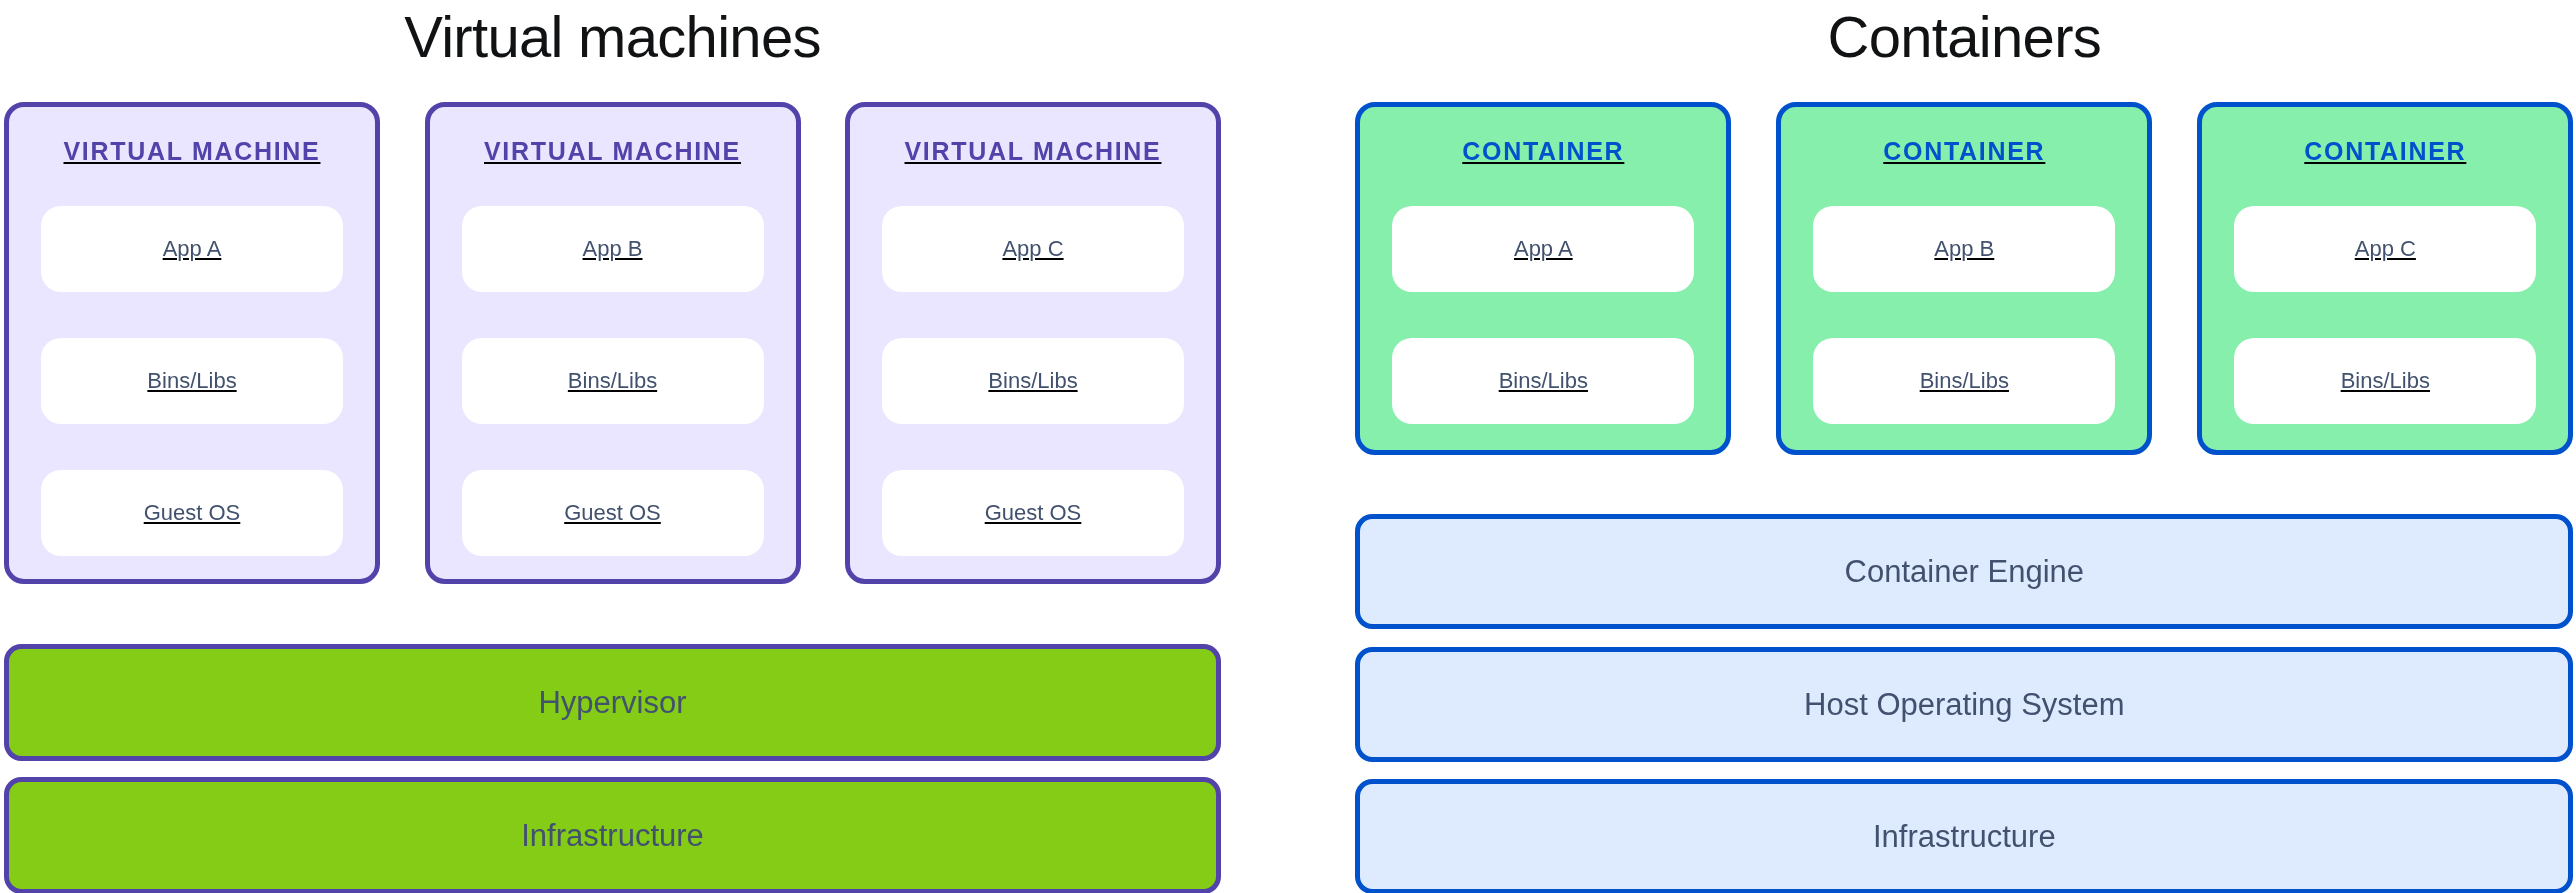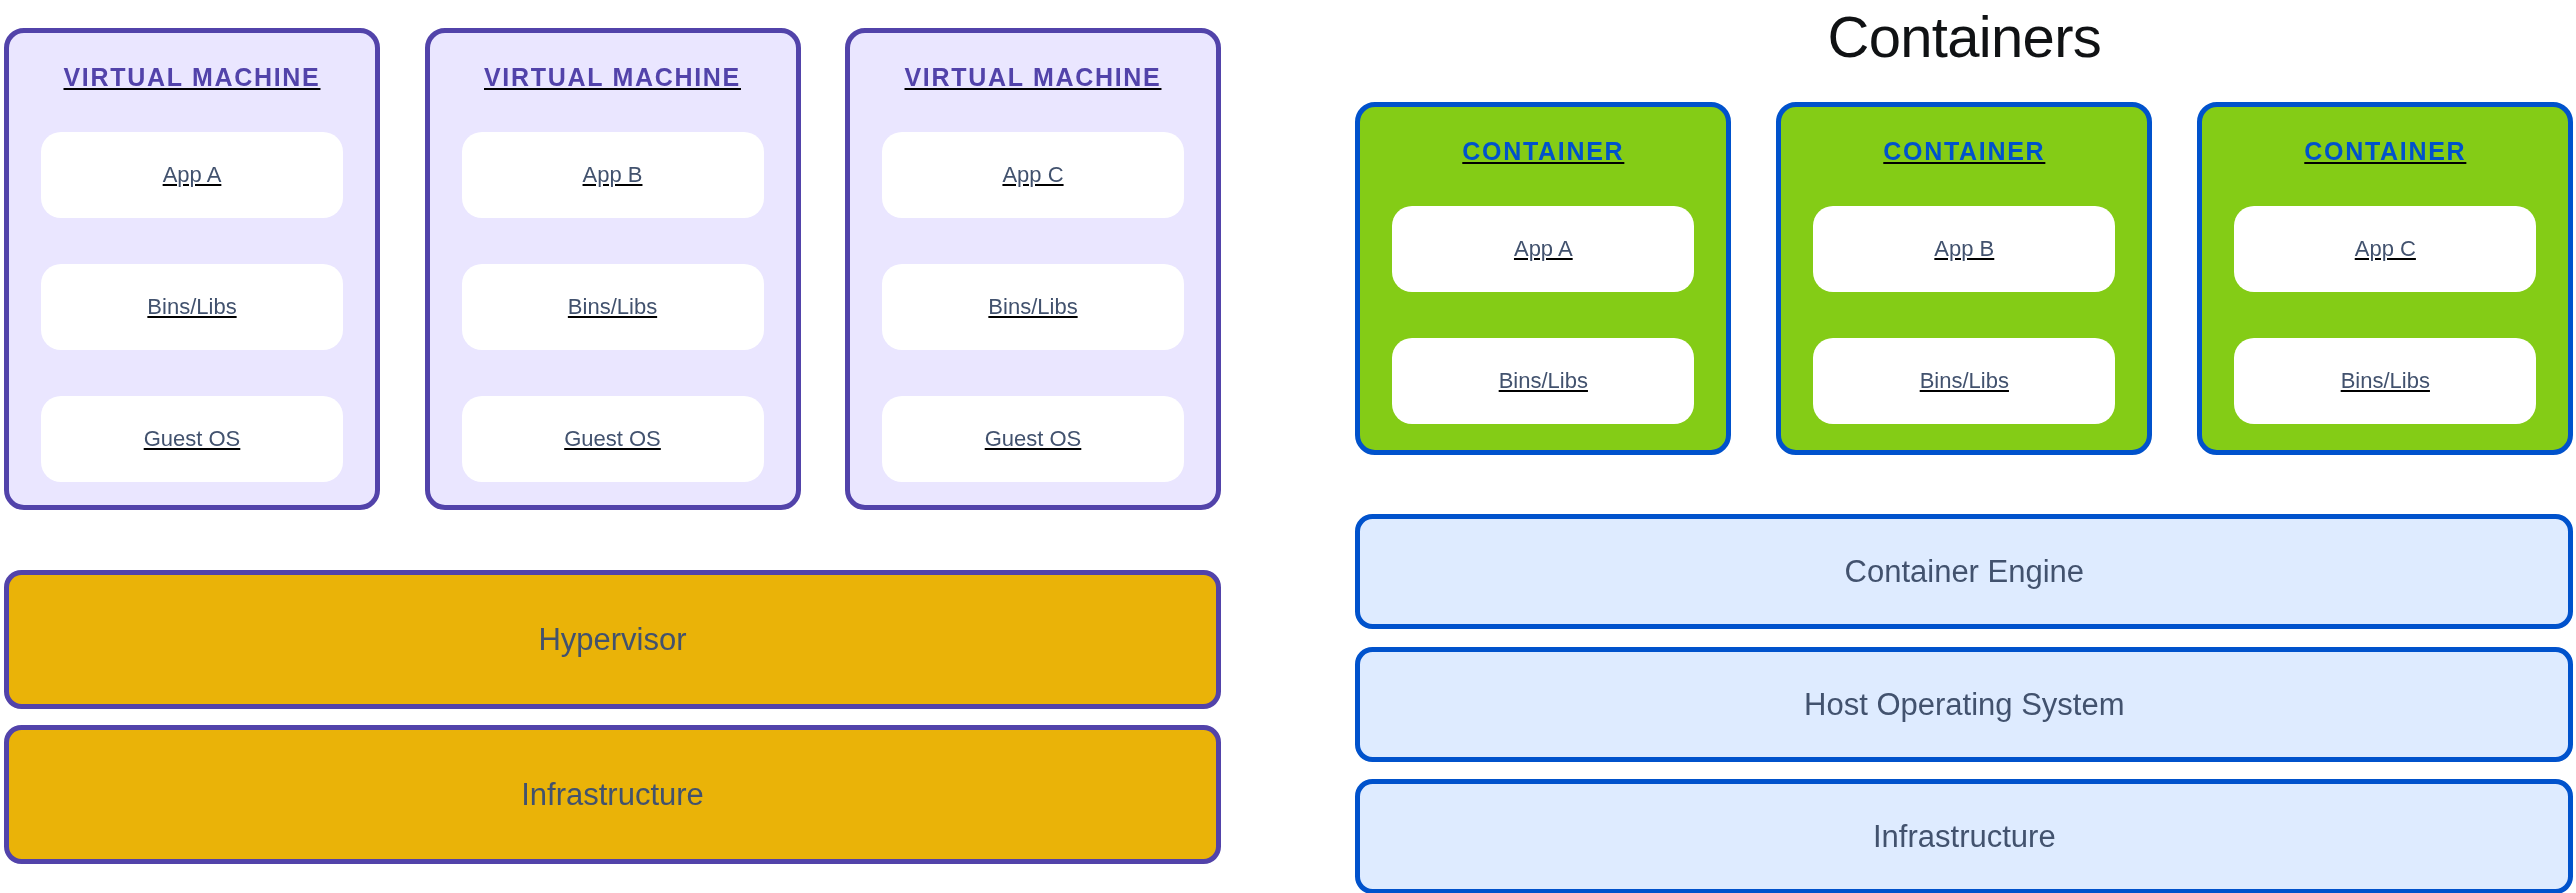--- a/index.html
+++ b/index.html
@@ -47,21 +47,21 @@
     padding: 29.5px 32px 0 32px;
     text-decoration: underline;
   }
   .card.vm {
     height: 482px;
     background: #EAE6FF;
     border: 5.4px solid #5243AA;
   }
   .card.ct {
     height: 353px;
-    background: #84cc16;
+    background: #86efac;
     border: 5.4px solid #0052CC;
   }
 
   .card-label {
     text-align: center;
     font-size: 25px;
     font-weight: 700;
     letter-spacing: 1.7px;
     line-height: 29.5px;
     margin-bottom: 40px;
@@ -88,39 +88,40 @@
     height: 139px;
     border-radius: 17.4px;
     display: flex;
     align-items: center;
     justify-content: center;
     font-size: 31px;
     font-weight: 500;
     color: #42526E;
   }
   .bar.vm-bar {
-    background: #eab308;
+    background: #84cc16;
     border: 5.4px solid #5243AA;
   }
   .bar.ct-bar {
     background: #DEEBFF;
     border: 5.4px solid #0052CC;
   }
   .panel.left  .bar.hypervisor     { margin-top: 60px; }
   .panel.left  .bar.infrastructure { margin-top: 16px; }
   .panel.right .bar.engine         { margin-top: 59px; }
   .panel.right .bar.hostos         { margin-top: 18px; }
   .panel.right .bar.infrastructure { margin-top: 17px; }
 </style>
 </head>
 <body>
 
 <div class="wrap">
 
   <section class="panel left">
+    <div class="panel-title">Virtual machines</div>
 
     <div class="cards">
       <div class="card vm">
         <div class="card-label">VIRTUAL MACHINE</div>
         <div class="box">App A</div>
         <div class="box">Bins/Libs</div>
         <div class="box">Guest OS</div>
       </div>
       <div class="card vm">
         <div class="card-label">VIRTUAL MACHINE</div>

